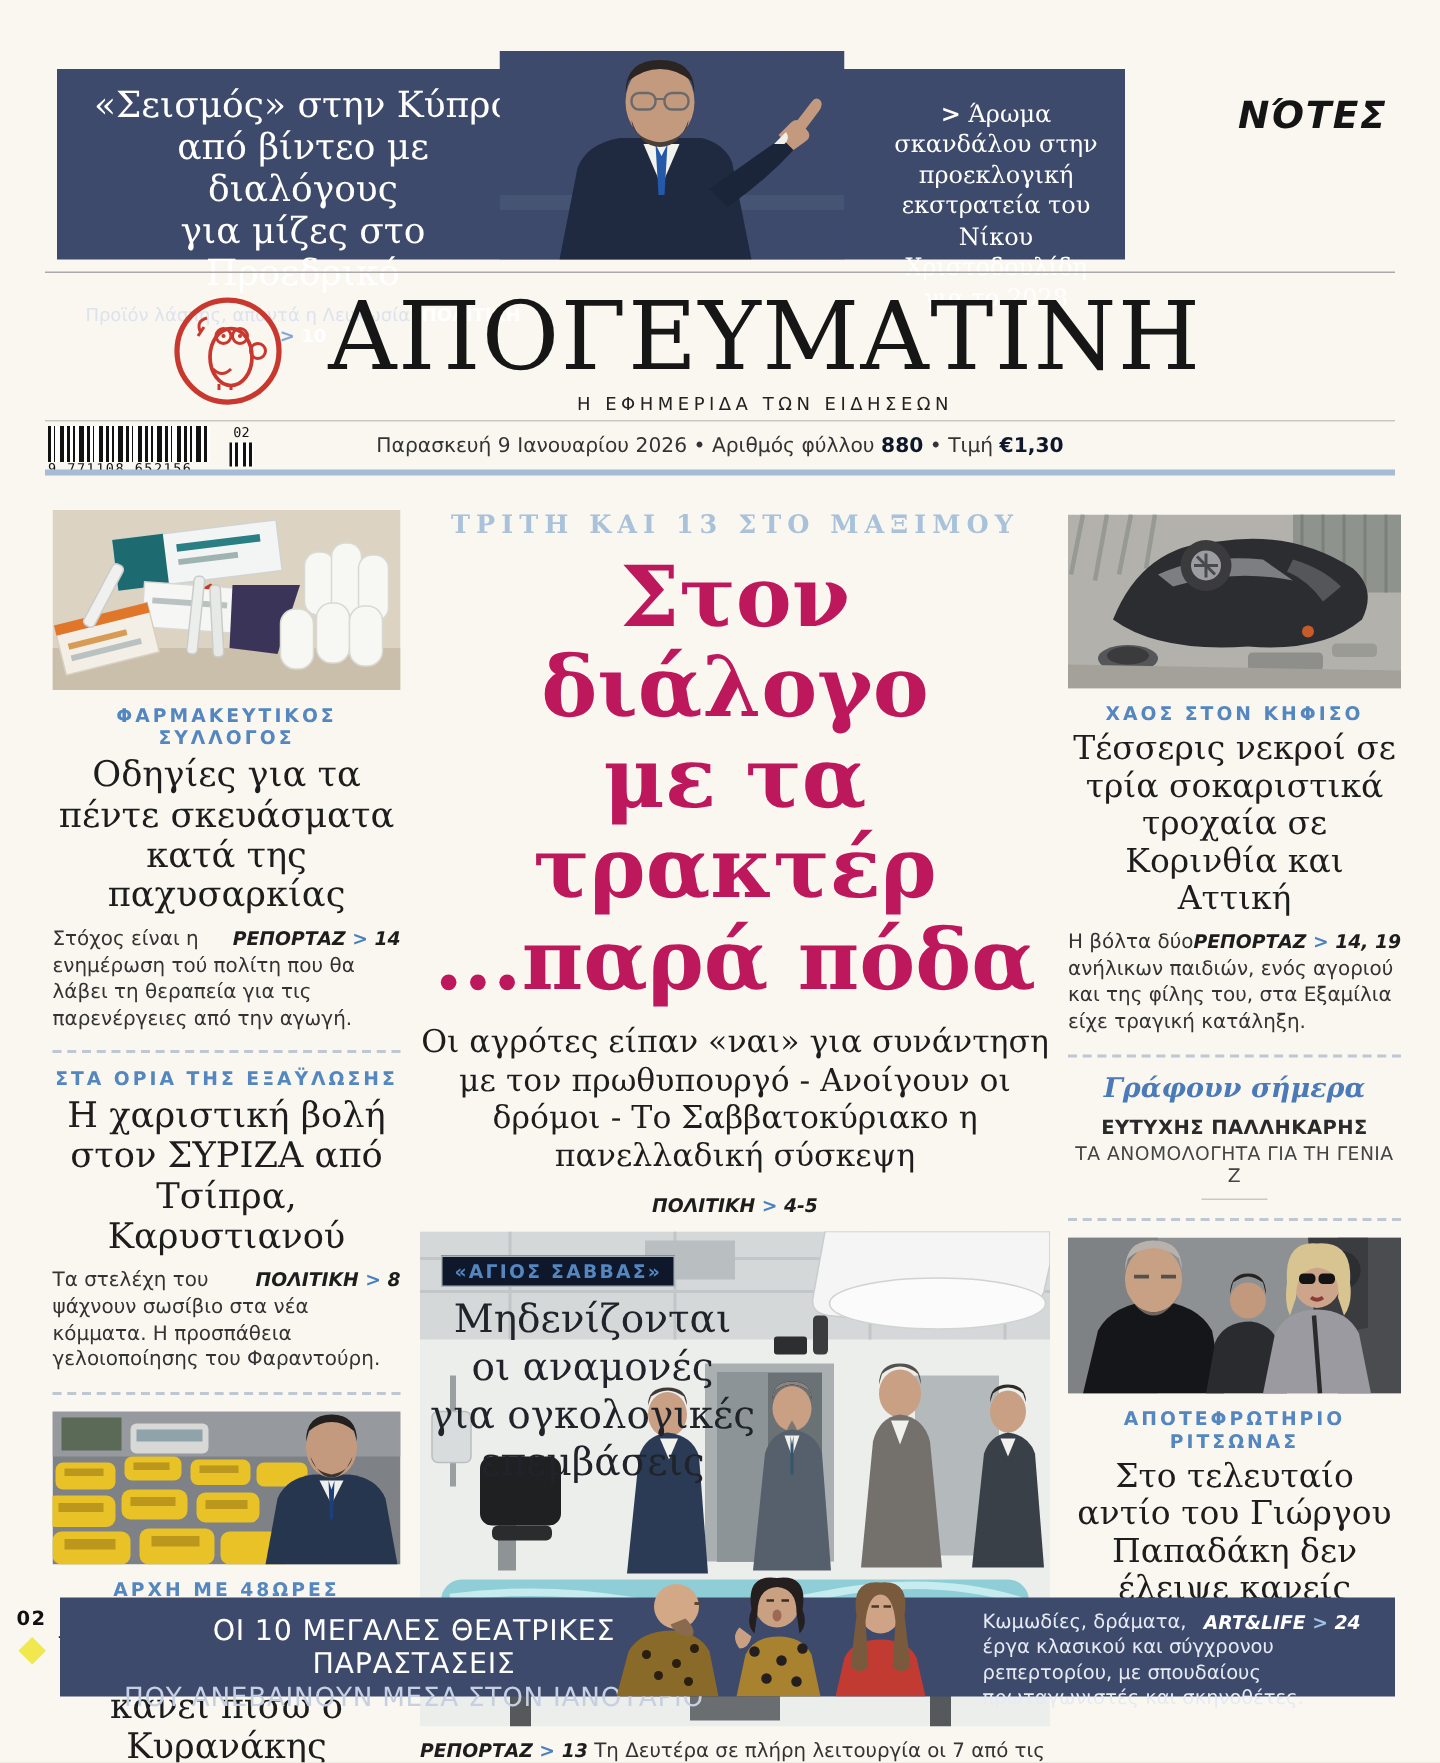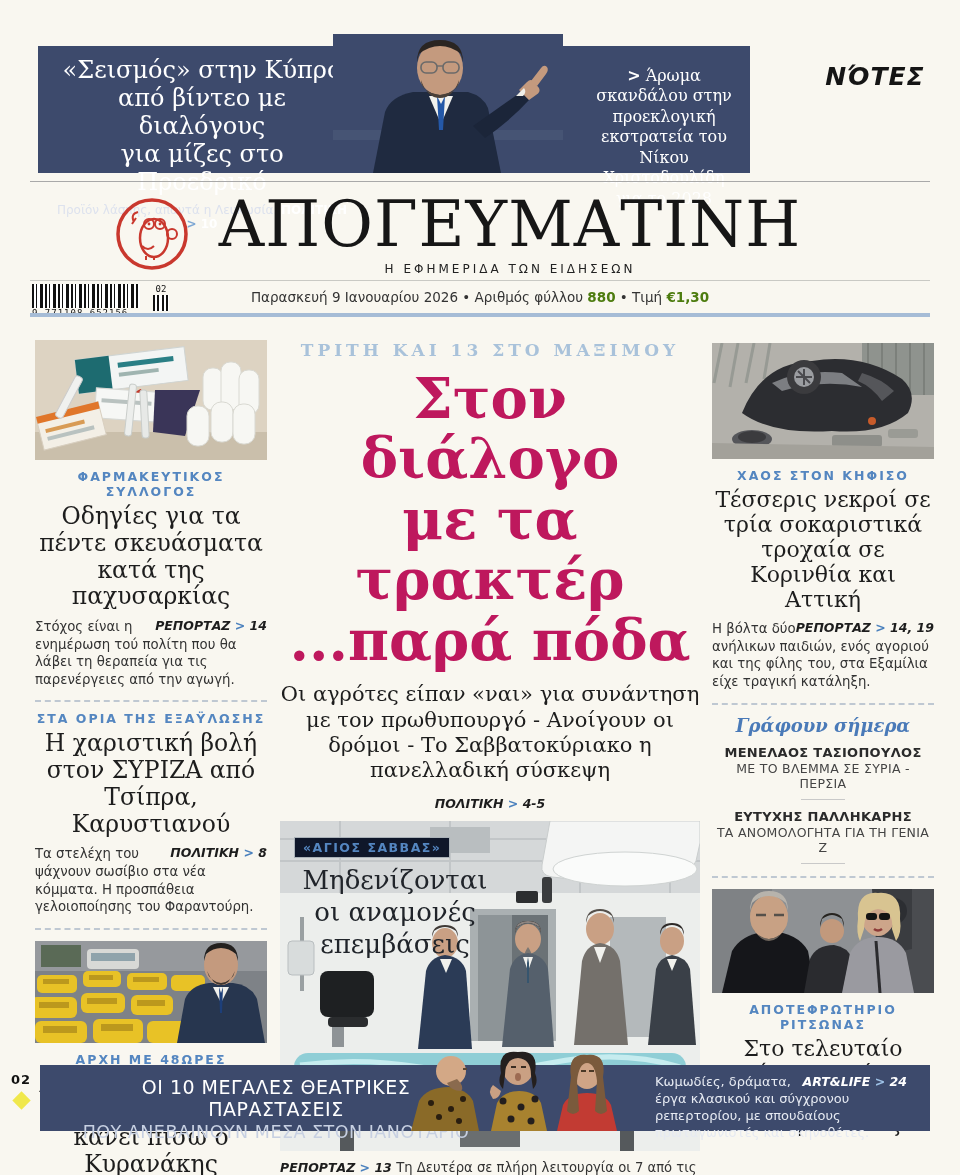--- a/index.html
+++ b/index.html
@@ -43,21 +43,21 @@
   .barcode{position:absolute;left:32px;top:284px;width:150px;height:34px;}
   .bars{position:absolute;left:0;top:0;width:108px;height:24px;
         background:repeating-linear-gradient(90deg,#111 0 2px,#fff 2px 4px,#111 4px 5px,#fff 5px 8px,#111 8px 11px,#fff 11px 13px);}
   .bars-digits{position:absolute;left:0;top:24px;width:108px;font-family:"DejaVu Sans Mono",monospace;
         font-size:9px;letter-spacing:1px;color:#111;}
   .addon{position:absolute;left:116px;top:0;width:26px;height:34px;font-family:"DejaVu Sans Mono",monospace;
         font-size:9px;color:#111;text-align:center;}
   .addon .abars{width:16px;height:16px;margin:1px auto 0;
         background:repeating-linear-gradient(90deg,#111 0 2px,#fff 2px 4px,#111 4px 6px,#fff 6px 9px);}
   .dateline{position:absolute;left:180px;top:289px;width:600px;text-align:center;font-size:13.5px;color:#333;}
-  .dateline b{color:#4d7c0f;}
+  .dateline b{color:#0f172a;}
   .rule-blue{position:absolute;left:30px;top:313px;width:900px;height:4px;background:#a6bcd6;}
 
   
   .col{position:absolute;top:340px;}
   .col-left{left:35px;width:232px;}
   .col-center{left:280px;width:420px;}
   .col-right{left:712px;width:222px;}
 
   .kicker{margin-top:9px;text-align:center;font-weight:bold;font-size:12.5px;
           letter-spacing:2px;color:#5486c0;}
@@ -372,20 +372,21 @@
           <rect x="26" y="292" width="368" height="14" fill="#3c4346"></rect>
           <rect x="60" y="306" width="14" height="24" fill="#55595c"></rect>
           <rect x="340" y="306" width="14" height="24" fill="#55595c"></rect>
           <rect x="180" y="306" width="60" height="20" fill="#6a6e70"></rect>
         </g>
       </svg>
       <div class="ps-badge">«ΑΓΙΟΣ ΣΑΒΒΑΣ»</div>
       <div class="ps-headline">
         <span>Μηδενίζονται</span>
         <span>οι αναμονές</span>
+        <span>για ογκολογικές</span>
         <span>επεμβάσεις</span>
       </div>
     </div>
 
     <div class="caption">
       <span class="ref">
         <span>ΡΕΠΟΡΤΑΖ</span>
         <span class="arrow">&gt;</span>
         <span>13</span>
       </span>
@@ -436,25 +437,20 @@
         <span>ΡΕΠΟΡΤΑΖ</span>
         <span class="arrow">&gt;</span>
         <span>14, 19</span>
       </span>
       <span>Η βόλτα δύο ανήλικων παιδιών, ενός αγοριού και της φίλης του, στα Εξαμίλια είχε τραγική κατάληξη.</span>
     </div>
     <hr class="dashed">
 
     <div class="writers">
       <div class="writers-heading">Γράφουν σήμερα</div>
-      <div class="writer">
-        <div class="name">ΜΕΝΕΛΑΟΣ ΤΑΣΙΟΠΟΥΛΟΣ</div>
-        <div class="topic">ΜΕ ΤΟ ΒΛΕΜΜΑ ΣΕ ΣΥΡΙΑ - ΠΕΡΣΙΑ</div>
-        <hr class="writer-sep">
-      </div>
       <div class="writer">
         <div class="name">ΕΥΤΥΧΗΣ ΠΑΛΛΗΚΑΡΗΣ</div>
         <div class="topic">ΤΑ ΑΝΟΜΟΛΟΓΗΤΑ ΓΙΑ ΤΗ ΓΕΝΙΑ Ζ</div>
         <hr class="writer-sep">
       </div>
     </div>
     <hr class="dashed">
 
     <svg class="photo" style="margin-top:11px" viewBox="0 0 222 104">
       <rect width="222" height="104" fill="#8e9194"></rect>

